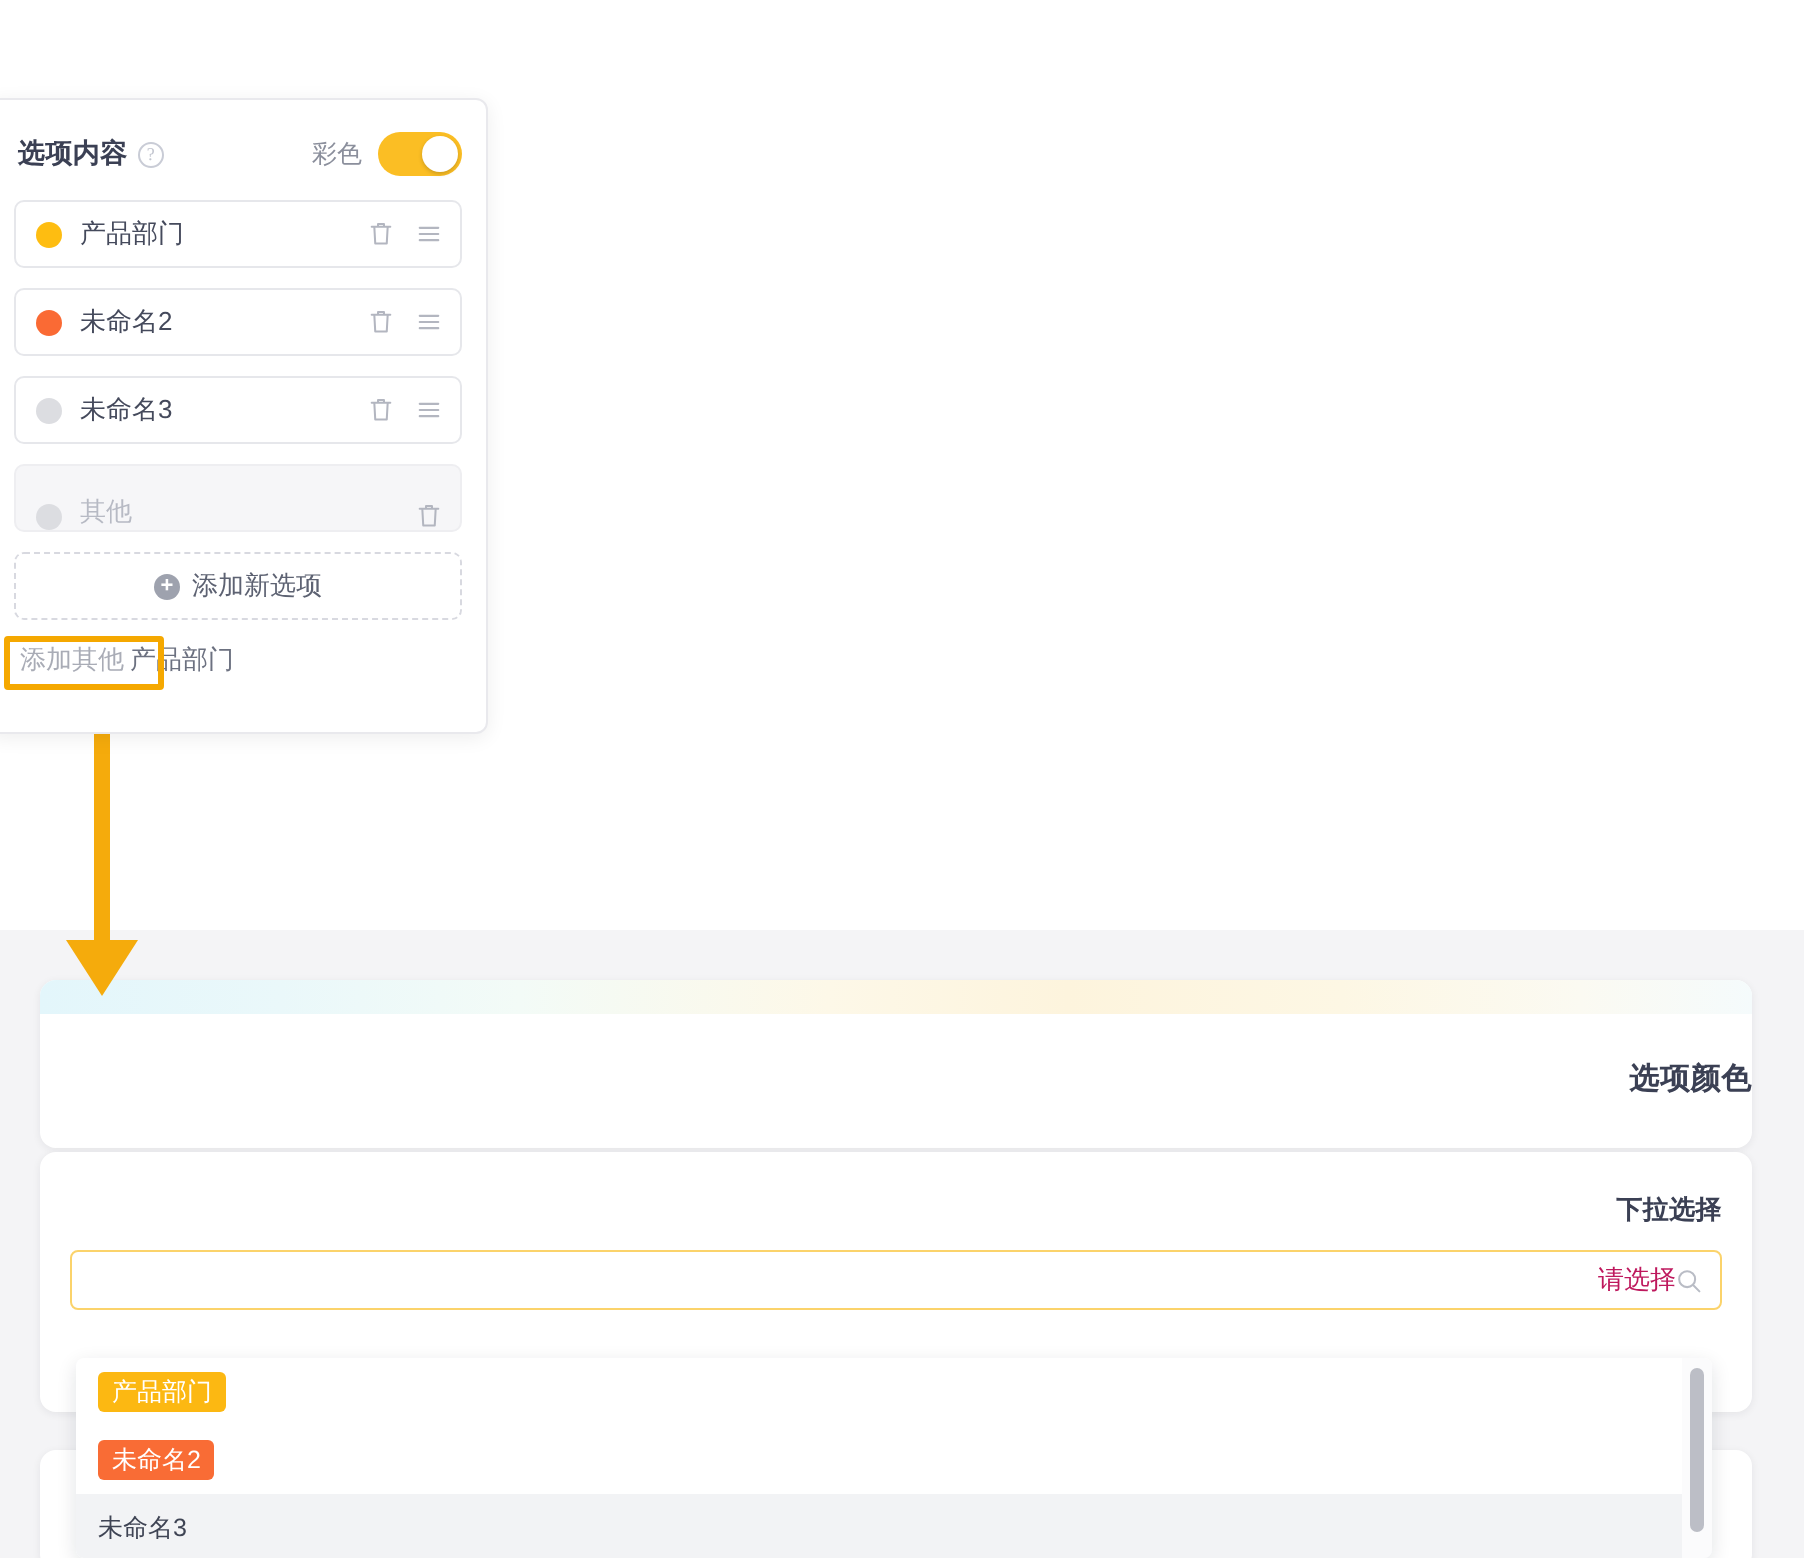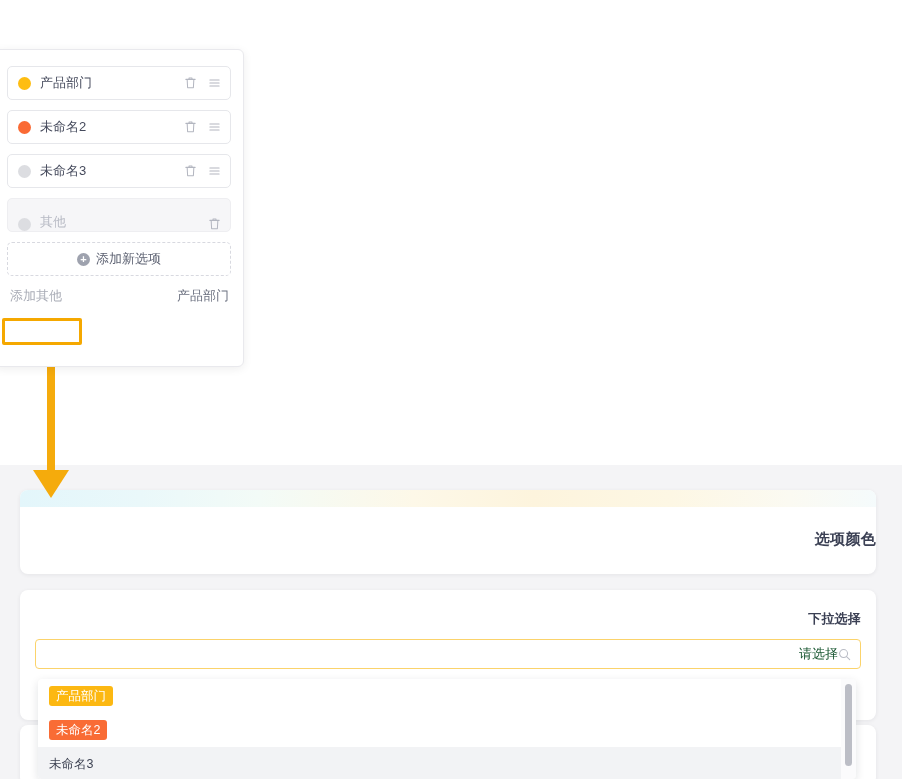--- a/index.html
+++ b/index.html
@@ -137,21 +137,20 @@
     font-size: 11px;
     line-height: 12px;
     text-align: center;
     font-weight: bold;
   }
 
   
   .panel-foot {
     display: flex;
     align-items: center;
-    justify-content: space-between;
     height: 28px;
     margin-top: 6px;
   }
   .add-other {
     font-size: 13px;
     color: #a9acb6;
     cursor: pointer;
     padding: 4px 3px;
     position: relative;
   }
@@ -221,21 +220,21 @@
   }
   .card-title {
     font-size: 15px;
     font-weight: bold;
     color: #3b4054;
     padding: 23px 0 0 15px;
     letter-spacing: .3px;
   }
 
   .card-form {
-    top: 590px;
+    top: 576px;
     height: 130px;
     padding: 20px 15px 0 15px;
   }
   .field-label {
     font-size: 13px;
     font-weight: bold;
     color: #3b4054;
     margin-bottom: 11px;
     letter-spacing: .2px;
   }
@@ -245,21 +244,21 @@
     border-radius: 4px;
     display: flex;
     align-items: center;
     padding: 0 9px 0 11px;
     background: #fff;
     cursor: text;
   }
   .select-placeholder {
     flex: 1;
     font-size: 13px;
-    color: #14532d;
+    color: #be185d;
   }
   .search-ico { width: 13px; height: 13px; flex: 0 0 auto; }
   .search-ico circle, .search-ico line { stroke: #b9bcc5; }
 
   .card-third {
     top: 725px;
     height: 60px;
   }
 
   
@@ -350,20 +349,32 @@
   <div class="dd-item active">
     <span class="tag plain">未命名3</span>
   </div>
 </div>
 
 <div class="arrow-stem"></div>
 <div class="arrow-head"></div>
 
 <div class="editor-panel">
 
+  <div class="panel-head">
+    <div class="panel-title-wrap">
+      <span class="panel-title">选项内容</span>
+      <span class="help-icon">?</span>
+    </div>
+    <div class="toggle-wrap">
+      <span class="toggle-label">彩色</span>
+      <span class="toggle">
+          <span class="knob"></span>
+        </span>
+    </div>
+  </div>
 
   <div class="opt-row">
     <span class="dot" style="background:#febd11"></span>
     <span class="opt-text">产品部门</span>
     <span class="row-icons">
       <svg class="ico" viewBox="0 0 14 15" fill="none">
         <line x1="2" y1="3.6" x2="12" y2="3.6" stroke-width="1.1" stroke-linecap="round"></line>
         <path d="M3.4 3.6 L3.9 12.6 H10.1 L10.6 3.6" stroke-width="1.1" stroke-linejoin="round"></path>
         <path d="M5.4 3.6 V2.1 H8.6 V3.6" stroke-width="1.1" stroke-linejoin="round"></path>
       </svg>

